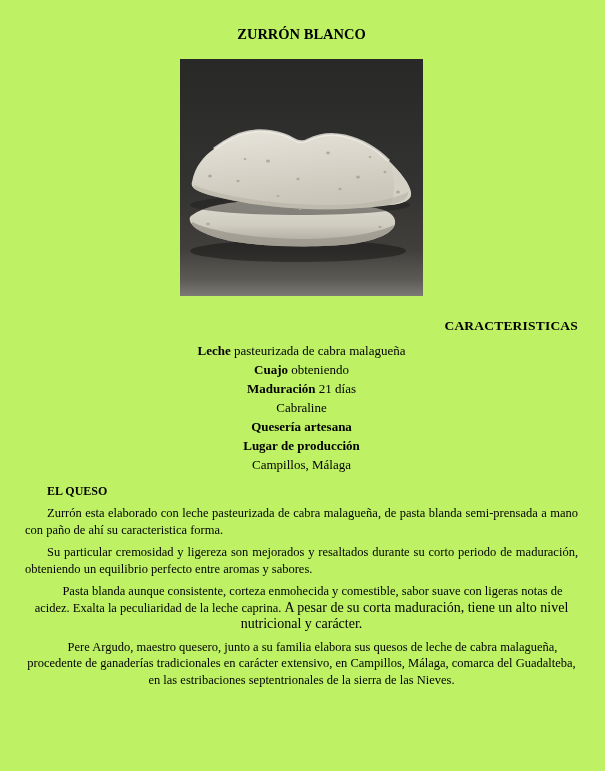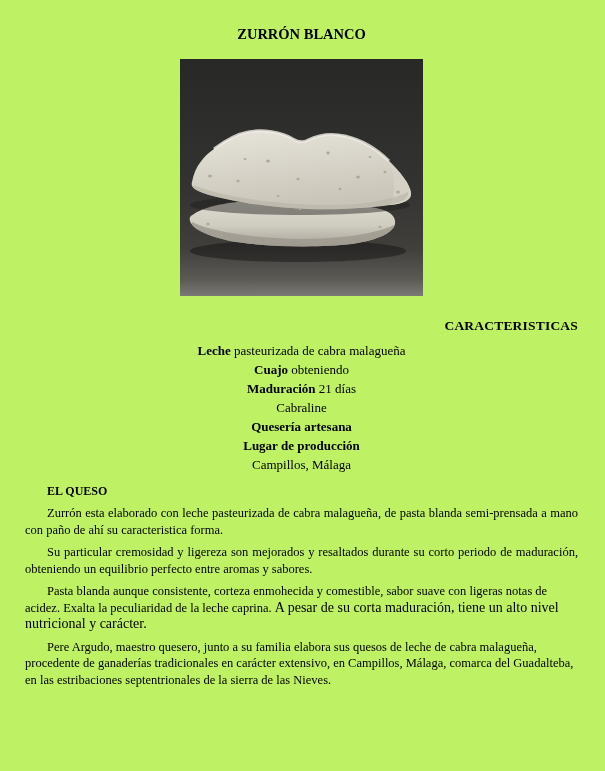--- a/index.html
+++ b/index.html
@@ -54,20 +54,21 @@
     font-size: 12px;
     line-height: 15px;
     font-weight: bold;
   }
   .sec-heading.producer { margin-top: 12px; }
   .para {
     margin: 6px 0 0 0;
     font-size: 12.5px;
     line-height: 16.5px;
     text-indent: 22px;
+    text-align: center;
   }
   .justify { text-align: justify; }
   .larger { font-size: 14px; line-height: 16.5px; }
 </style>
 </head>
 <body>
 
 <div class="page">
 
   <h1 class="title">ZURRÓN BLANCO</h1>

